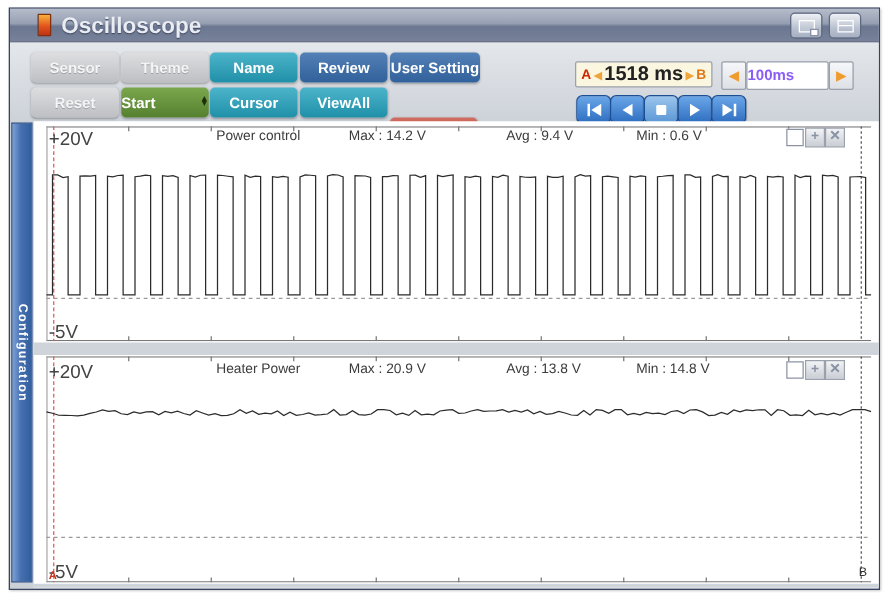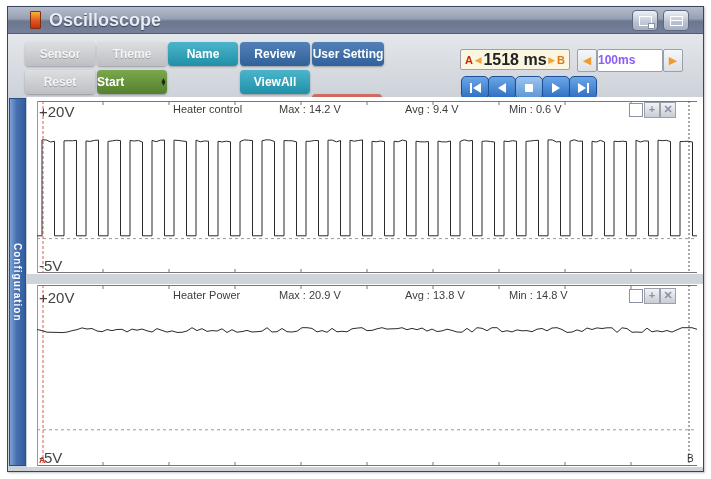--- a/index.html
+++ b/index.html
@@ -107,20 +107,21 @@
     <div class="btn btn-blue" style="left:304px;top:8px;width:72px">User Setting</div>
 
     <div class="btn btn-gray" style="left:17px;top:36px">Reset</div>
     <div class="btn btn-green" style="left:89px;top:36px">
       <span>Start</span>
       <span class="spinner">
             <span>▲</span>
             <span>▼</span>
           </span>
     </div>
+    <div class="btn btn-teal" style="left:160px;top:36px">Cursor</div>
     <div class="btn btn-teal" style="left:232px;top:36px">ViewAll</div>
     <div class="btn btn-red" style="left:304px;top:36px">Save</div>
 
     <div class="ab-box">
       <span class="ab-a">A</span>
       <span class="mini-arrow">◀</span>
       <span class="ab-val">1518 ms</span>
       <span class="mini-arrow">▶</span>
       <span class="ab-b">B</span>
     </div>
@@ -179,21 +180,21 @@
           <line x1="528" y1="0" x2="528" y2="4" stroke="#777"></line>
           <line x1="528" y1="172" x2="528" y2="168" stroke="#777"></line>
           <line x1="594" y1="0" x2="594" y2="4" stroke="#777"></line>
           <line x1="594" y1="172" x2="594" y2="168" stroke="#777"></line>
           <line x1="0" y1="137.6" x2="660" y2="137.6" stroke="#9a9a9a" stroke-dasharray="3 3"></line>
           <line x1="6" y1="0" x2="6" y2="172" stroke="#e0584c" stroke-dasharray="3 2"></line>
           <line x1="652" y1="0" x2="652" y2="172" stroke="#555555" stroke-dasharray="2 2"></line>
           <polyline points="0.0,134.8 5.0,134.8 5.0,38.9 9.2,38.9 13.4,41.0 17.5,40.3 17.5,134.8 27.0,134.8 27.0,134.8 27.0,39.9 31.2,39.7 35.4,39.8 39.5,39.3 39.5,134.8 49.0,134.8 49.0,134.8 49.0,40.0 53.2,40.4 57.4,39.4 61.5,39.1 61.5,134.8 71.0,134.8 71.0,134.8 71.0,40.4 75.2,39.9 79.4,39.2 83.5,39.6 83.5,134.8 93.0,134.8 93.0,134.8 93.0,39.5 97.2,40.0 101.4,39.5 105.5,41.0 105.5,134.8 115.0,134.8 115.0,134.8 115.0,39.4 119.2,40.7 123.4,39.2 127.5,39.1 127.5,134.8 137.0,134.8 137.0,134.8 137.0,39.2 141.2,39.4 145.4,40.0 149.5,40.5 149.5,134.8 159.0,134.8 159.0,134.8 159.0,39.1 163.2,40.8 167.4,40.0 171.5,40.2 171.5,134.8 181.0,134.8 181.0,134.8 181.0,40.3 185.2,40.9 189.4,40.2 193.5,40.8 193.5,134.8 203.0,134.8 203.0,134.8 203.0,40.6 207.2,38.9 211.4,39.2 215.5,39.6 215.5,134.8 225.0,134.8 225.0,134.8 225.0,39.8 229.2,38.8 233.4,39.0 237.5,40.5 237.5,134.8 247.0,134.8 247.0,134.8 247.0,39.6 251.2,39.7 255.4,39.8 259.5,40.9 259.5,134.8 269.0,134.8 269.0,134.8 269.0,40.3 273.2,40.3 277.4,39.5 281.5,39.6 281.5,134.8 291.0,134.8 291.0,134.8 291.0,39.2 295.2,39.1 299.4,40.8 303.5,39.5 303.5,134.8 313.0,134.8 313.0,134.8 313.0,39.3 317.2,40.2 321.4,39.5 325.5,38.9 325.5,134.8 335.0,134.8 335.0,134.8 335.0,40.3 339.2,40.8 343.4,40.0 347.5,40.6 347.5,134.8 357.0,134.8 357.0,134.8 357.0,40.2 361.2,40.8 365.4,39.1 369.5,40.0 369.5,134.8 379.0,134.8 379.0,134.8 379.0,40.2 383.2,40.8 387.4,40.9 391.5,40.6 391.5,134.8 401.0,134.8 401.0,134.8 401.0,40.1 405.2,40.9 409.4,40.9 413.5,40.0 413.5,134.8 423.0,134.8 423.0,134.8 423.0,40.5 427.2,38.8 431.4,39.9 435.5,39.5 435.5,134.8 445.0,134.8 445.0,134.8 445.0,40.4 449.2,40.0 453.4,40.5 457.5,41.0 457.5,134.8 467.0,134.8 467.0,134.8 467.0,40.0 471.2,40.6 475.4,39.7 479.5,40.2 479.5,134.8 489.0,134.8 489.0,134.8 489.0,40.4 493.2,40.0 497.4,39.5 501.5,39.3 501.5,134.8 511.0,134.8 511.0,134.8 511.0,38.9 515.2,38.9 519.4,40.9 523.5,40.6 523.5,134.8 533.0,134.8 533.0,134.8 533.0,40.2 537.2,38.8 541.4,40.2 545.5,40.1 545.5,134.8 555.0,134.8 555.0,134.8 555.0,40.3 559.2,41.0 563.4,39.4 567.5,41.0 567.5,134.8 577.0,134.8 577.0,134.8 577.0,40.2 581.2,40.6 585.4,40.2 589.5,40.6 589.5,134.8 599.0,134.8 599.0,134.8 599.0,39.2 603.2,41.0 607.4,39.9 611.5,40.1 611.5,134.8 621.0,134.8 621.0,134.8 621.0,39.2 625.2,39.7 629.4,39.3 633.5,40.6 633.5,134.8 643.0,134.8 643.0,134.8 643.0,40.6 647.2,40.4 651.4,40.3 655.5,41.0 655.5,134.8 660.0,134.8" fill="none" stroke="#2b2b2b" stroke-width="1"></polyline>
         </svg>
     <span class="rangelab" style="left:12px;top:6px">+20V</span>
-    <span class="chd" style="left:146px;top:6px">Heater control</span>
+    <span class="chd" style="left:146px;top:6px">Power control</span>
     <span class="chd" style="left:252px;top:6px">Max : 14.2 V</span>
     <span class="chd" style="left:378px;top:6px">Avg : 9.4 V</span>
     <span class="chd" style="left:482px;top:6px">Min : 0.6 V</span>
     <span class="ckbox" style="left:602px;top:6px"></span>
     <span class="mini-btn" style="left:617px;top:5px">+</span>
     <span class="mini-btn" style="left:633px;top:5px">✕</span>
     <span class="rangelab" style="left:12px;top:160px">-5V</span>
 
     <div class="chart-gap"></div>
 

